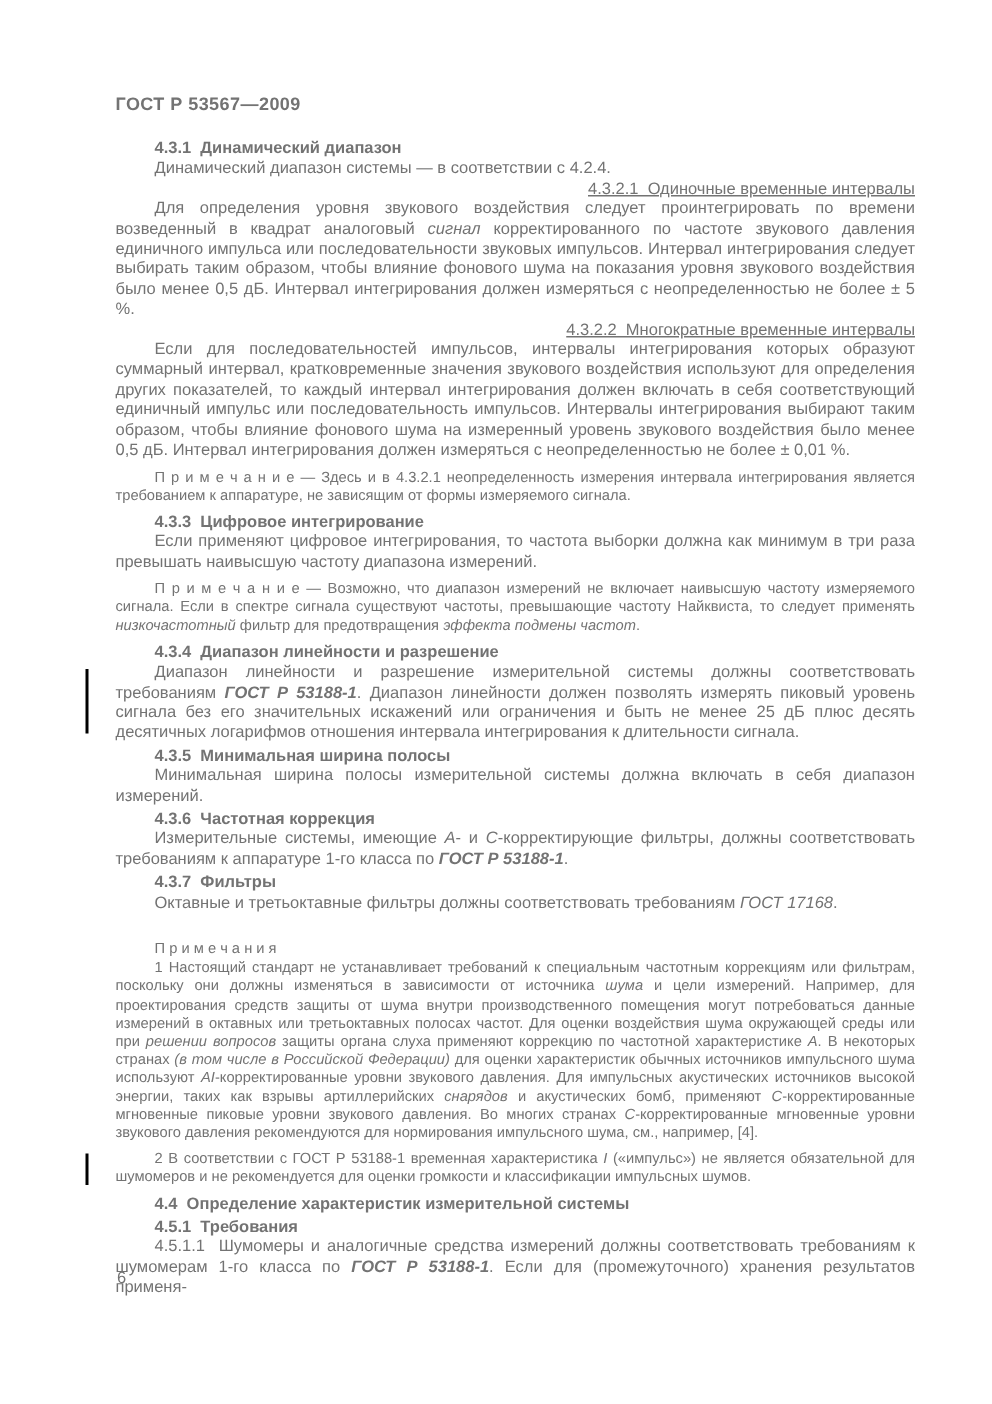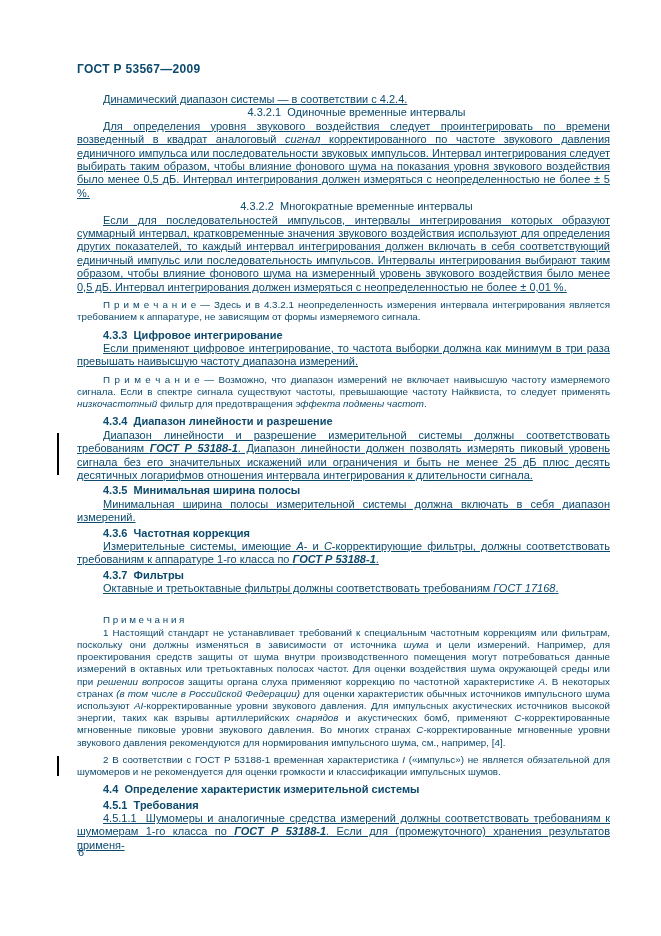--- a/index.html
+++ b/index.html
@@ -1,21 +1,21 @@
 <!DOCTYPE html>
 <html lang="ru"><head>
 <meta charset="utf-8">
 <style>
   html, body { margin: 0; padding: 0; background: #ffffff; }
   .page {
     position: relative;
     width: 661px;
     height: 936px;
     background: #ffffff;
-    color: #0c4a6e;
+    color: #737373;
     font-family: "Liberation Sans", sans-serif;
     overflow: hidden;
   }
   .content {
     position: absolute;
     left: 77px;
     top: 62px;
     width: 533px;
   }
   .doc-header {
@@ -30,26 +30,26 @@
     margin: 0;
   }
   .b-heading {
     font-weight: 700;
     text-indent: 26px;
     margin-top: 2px;
     text-align: left;
   }
   .b-subheading {
     text-indent: 26px;
-    text-align: center;
+    text-align: right;
+    text-decoration: underline;
   }
   .b-para {
     text-indent: 26px;
     text-align: justify;
-    text-decoration: underline;
   }
   .b-notes-label, .b-note {
     font-size: 9.8px;
     line-height: 12.2px;
     text-indent: 26px;
   }
   .b-notes-label {
     margin: 18px 0 1px 0;
     text-align: left;
   }
@@ -77,30 +77,31 @@
     font-size: 11px;
   }
 </style>
 </head>
 <body>
 
 <div class="page">
   <div class="content">
     <div class="doc-header">ГОСТ Р 53567—2009</div>
 
+    <h3 class="b-heading"><span>4.3.1&nbsp; Динамический диапазон</span></h3>
     <p class="b-para"><span>Динамический диапазон системы — в соответствии с 4.2.4.</span></p>
 
     <p class="b-subheading"><span>4.3.2.1&nbsp; Одиночные временные интервалы</span></p>
     <p class="b-para"><span>Для определения уровня звукового воздействия следует проинтегрировать по времени возведенный в квадрат аналоговый </span><span class="seg-italic">сигнал</span><span> корректированного по частоте звукового давления единичного импульса или последовательности звуковых импульсов. Интервал интегрирования следует выбирать таким образом, чтобы влияние фонового шума на показания уровня звукового воздействия было менее 0,5 дБ. Интервал интегрирования должен измеряться с неопределенностью не более ± 5 %.</span></p>
     <p class="b-subheading"><span>4.3.2.2&nbsp; Многократные временные интервалы</span></p>
     <p class="b-para"><span>Если для последовательностей импульсов, интервалы интегрирования которых образуют суммарный интервал, кратковременные значения звукового воздействия используют для определения других показателей, то каждый интервал интегрирования должен включать в себя соответствующий единичный импульс или последовательность импульсов. Интервалы интегрирования выбирают таким образом, чтобы влияние фонового шума на измеренный уровень звукового воздействия было менее 0,5 дБ. Интервал интегрирования должен измеряться с неопределенностью не более ± 0,01 %.</span></p>
     <p class="b-note"><span>П р и м е ч а н и е — Здесь и в 4.3.2.1 неопределенность измерения интервала интегрирования является требованием к аппаратуре, не зависящим от формы измеряемого сигнала.</span></p>
 
     <h3 class="b-heading"><span>4.3.3&nbsp; Цифровое интегрирование</span></h3>
-    <p class="b-para"><span>Если применяют цифровое интегрирование, то частота выборки должна как минимум в три раза превышать наивысшую частоту диапазона измерений.</span></p>
+    <p class="b-para"><span>Если применяют цифровое интегрирования, то частота выборки должна как минимум в три раза превышать наивысшую частоту диапазона измерений.</span></p>
     <p class="b-note"><span>П р и м е ч а н и е — Возможно, что диапазон измерений не включает наивысшую частоту измеряемого сигнала. Если в спектре сигнала существуют частоты, превышающие частоту Найквиста, то следует применять </span><span class="seg-italic">низкочастотный</span><span> фильтр для предотвращения </span><span class="seg-italic">эффекта подмены частот</span><span>.</span></p>
 
     <h3 class="b-heading"><span>4.3.4&nbsp; Диапазон линейности и разрешение</span></h3>
     <p class="b-para rel"><span class="change-bar partial"></span><span>Диапазон линейности и разрешение измерительной системы должны соответствовать требованиям </span><span class="seg-bold-italic">ГОСТ Р 53188-1</span><span>. Диапазон линейности должен позволять измерять пиковый уровень сигнала без его значительных искажений или ограничения и быть не менее 25 дБ плюс десять десятичных логарифмов отношения интервала интегрирования к длительности сигнала.</span></p>
 
     <h3 class="b-heading"><span>4.3.5&nbsp; Минимальная ширина полосы</span></h3>
     <p class="b-para"><span>Минимальная ширина полосы измерительной системы должна включать в себя диапазон измерений.</span></p>
 
     <h3 class="b-heading"><span>4.3.6&nbsp; Частотная коррекция</span></h3>
     <p class="b-para"><span>Измерительные системы, имеющие </span><span class="seg-italic">А</span><span>- и </span><span class="seg-italic">С</span><span>-корректирующие фильтры, должны соответствовать требованиям к аппаратуре 1-го класса по </span><span class="seg-bold-italic">ГОСТ Р 53188-1</span><span>.</span></p>

